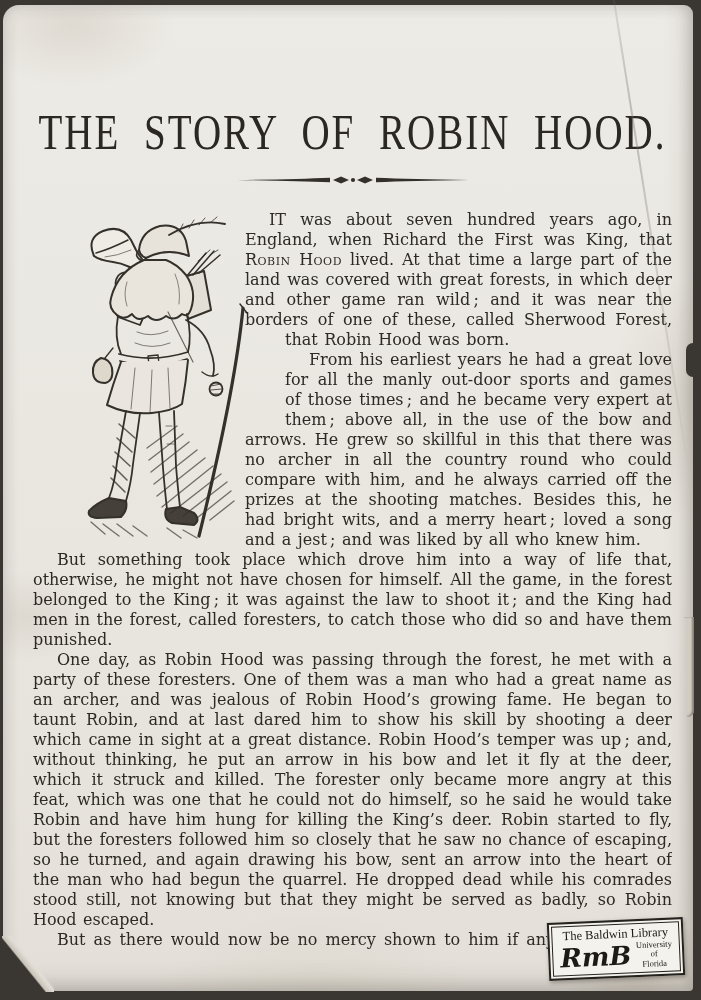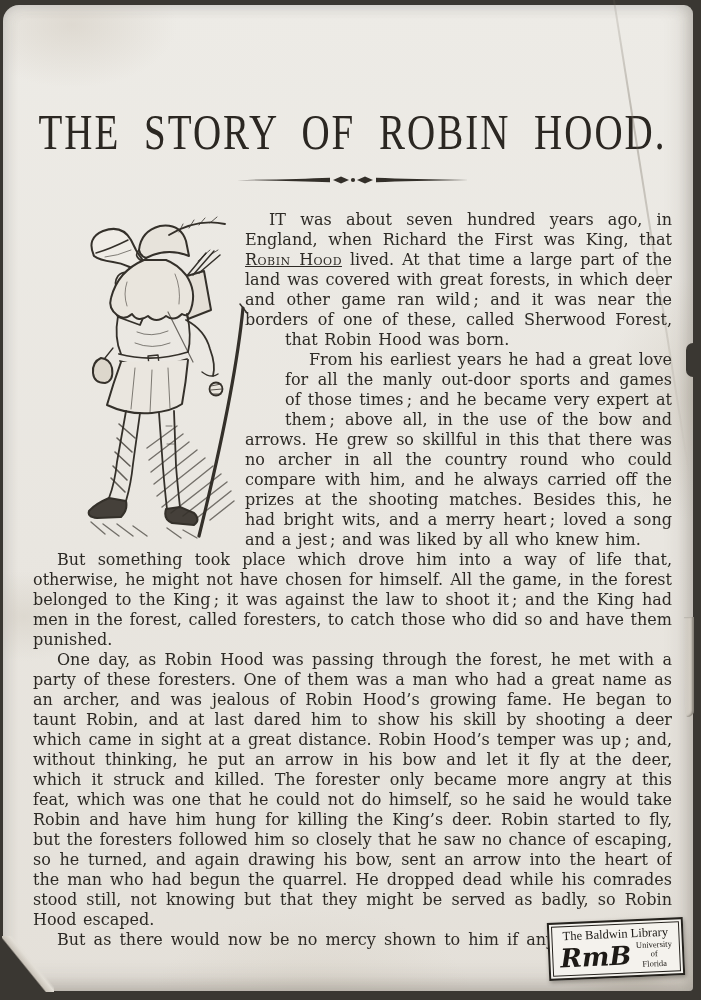--- a/index.html
+++ b/index.html
@@ -46,21 +46,21 @@
     white-space:nowrap;
   }
   .divider{margin:20px auto 0;width:232px;height:12px;display:block;text-align:center;}
 
   .text-block{
     margin-top:24px;height:742px;overflow:hidden;
     font-size:16px;line-height:20px;color:#2d2a25;
     text-align:justify;word-spacing:1.5px;
   }
   .text-block p{margin:0;text-indent:24px;}
-  .sc{font-variant:small-caps;letter-spacing:.5px;text-decoration:underline;}
+  .sc{font-variant:small-caps;letter-spacing:.5px;}
 
   
   .illustration{
     float:left;width:252px;height:338px;
     shape-outside:polygon(0px 0px,212px 0px,212px 126px,252px 138px,252px 206px,212px 218px,212px 338px,0px 338px);
     margin:2px 0 4px 0;
   }
   .illustration svg{display:block;margin-left:14px;}
 
   

